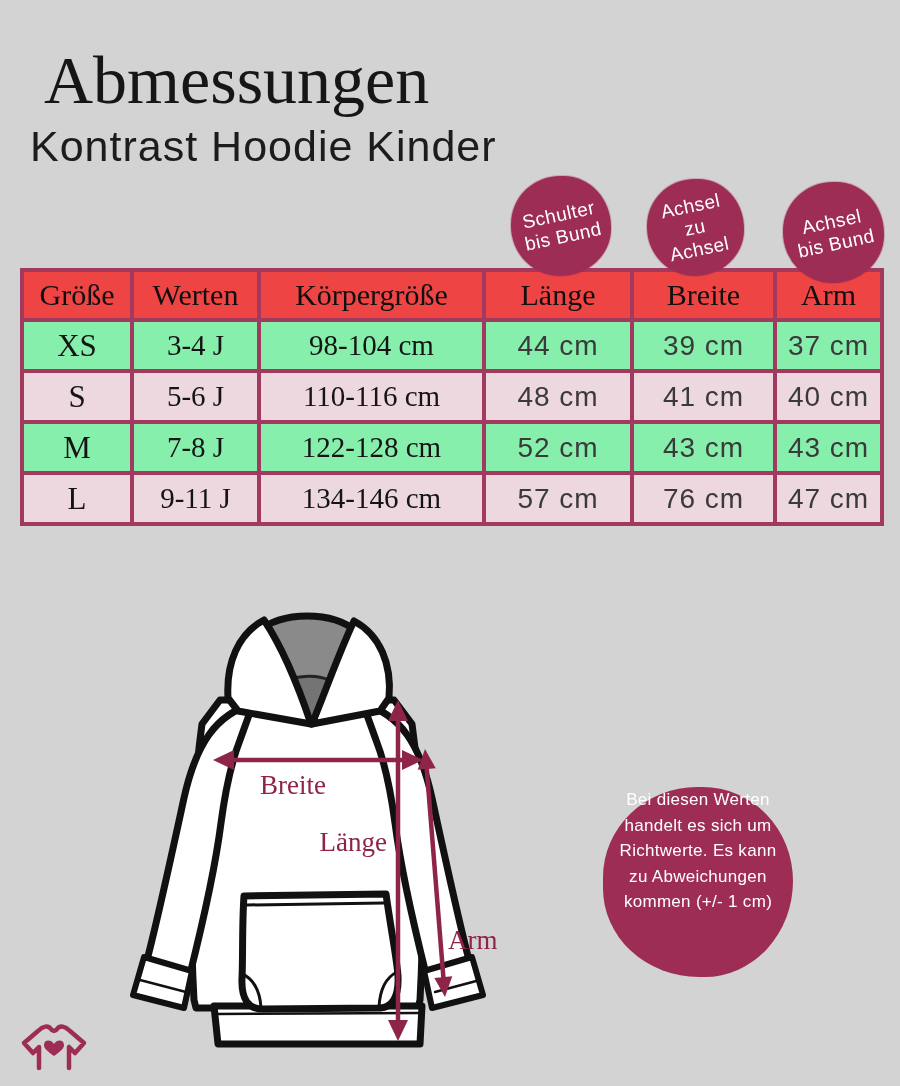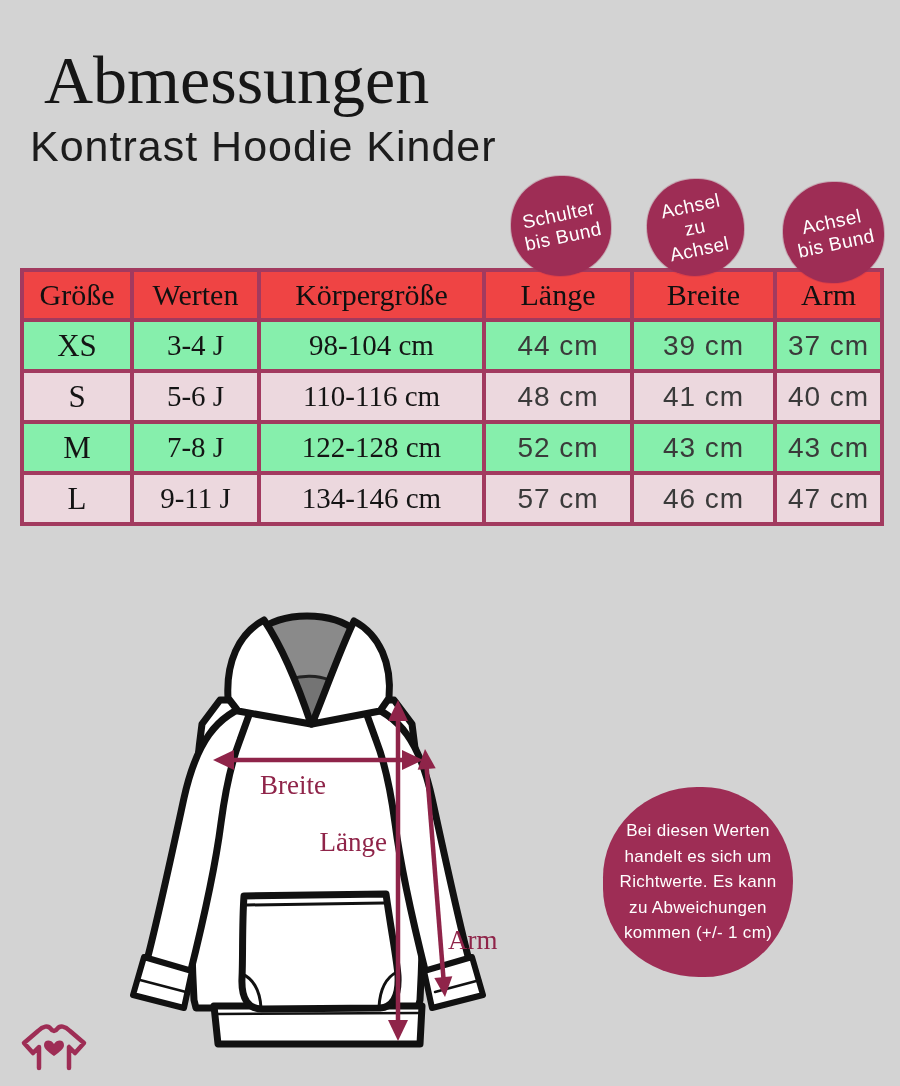--- a/index.html
+++ b/index.html
@@ -51,21 +51,21 @@
   tr.row-med td   { background:#ecd8de; }
   td.serif { font-family:"Liberation Serif", serif; font-size:29px; color:#141414; }
   td.size-col { font-size:31px; }
   td.sans { font-family:"Liberation Sans", sans-serif; font-size:28px; color:#3a3a3a; letter-spacing:1px; font-weight:300; }
 
   .hoodie-wrap { position:absolute; left:88px; top:608px; width:445px; height:458px; z-index:1; }
   .note-badge {
     position:absolute; left:603px; top:787px; width:190px; height:190px;
     background:#9e2d55; color:#fff;
     border-radius:51% 49% 48% 52% / 49% 51% 52% 48%;
-    display:flex; align-items:center; justify-content:center;
+    display:flex; justify-content:center;
     text-align:center; z-index:2;
   }
   .note-inner { font-size:17px; line-height:1.5; font-weight:300; letter-spacing:0.3px; }
   .brand-logo { position:absolute; left:14px; top:1022px; }
   svg text.measure-label {
     font-family:"Liberation Serif", serif;
     font-size:27px; fill:#8f2449;
   }
 </style>
 </head>
@@ -134,21 +134,21 @@
     <td class="serif">122-128 cm</td>
     <td class="sans">52 cm</td>
     <td class="sans">43 cm</td>
     <td class="sans">43 cm</td>
   </tr>
   <tr class="row-med">
     <td class="serif size-col">L</td>
     <td class="serif">9-11 J</td>
     <td class="serif">134-146 cm</td>
     <td class="sans">57 cm</td>
-    <td class="sans">46 cm</td>
+    <td class="sans">76 cm</td>
     <td class="sans">47 cm</td>
   </tr>
 </tbody>
   </table>
 
 <div class="hoodie-wrap">
   <svg width="445" height="458" viewBox="0 0 445 458" xmlns="http://www.w3.org/2000/svg">
     <g stroke-linejoin="round" stroke-linecap="round">
 
       <path d="M 132,92 L 114,116 C 104,190 100,280 106,392 L 108,400 L 330,400 L 332,392 C 338,280 334,190 324,116 L 306,92 Z" fill="#ffffff" stroke="#111111" stroke-width="7"></path>

